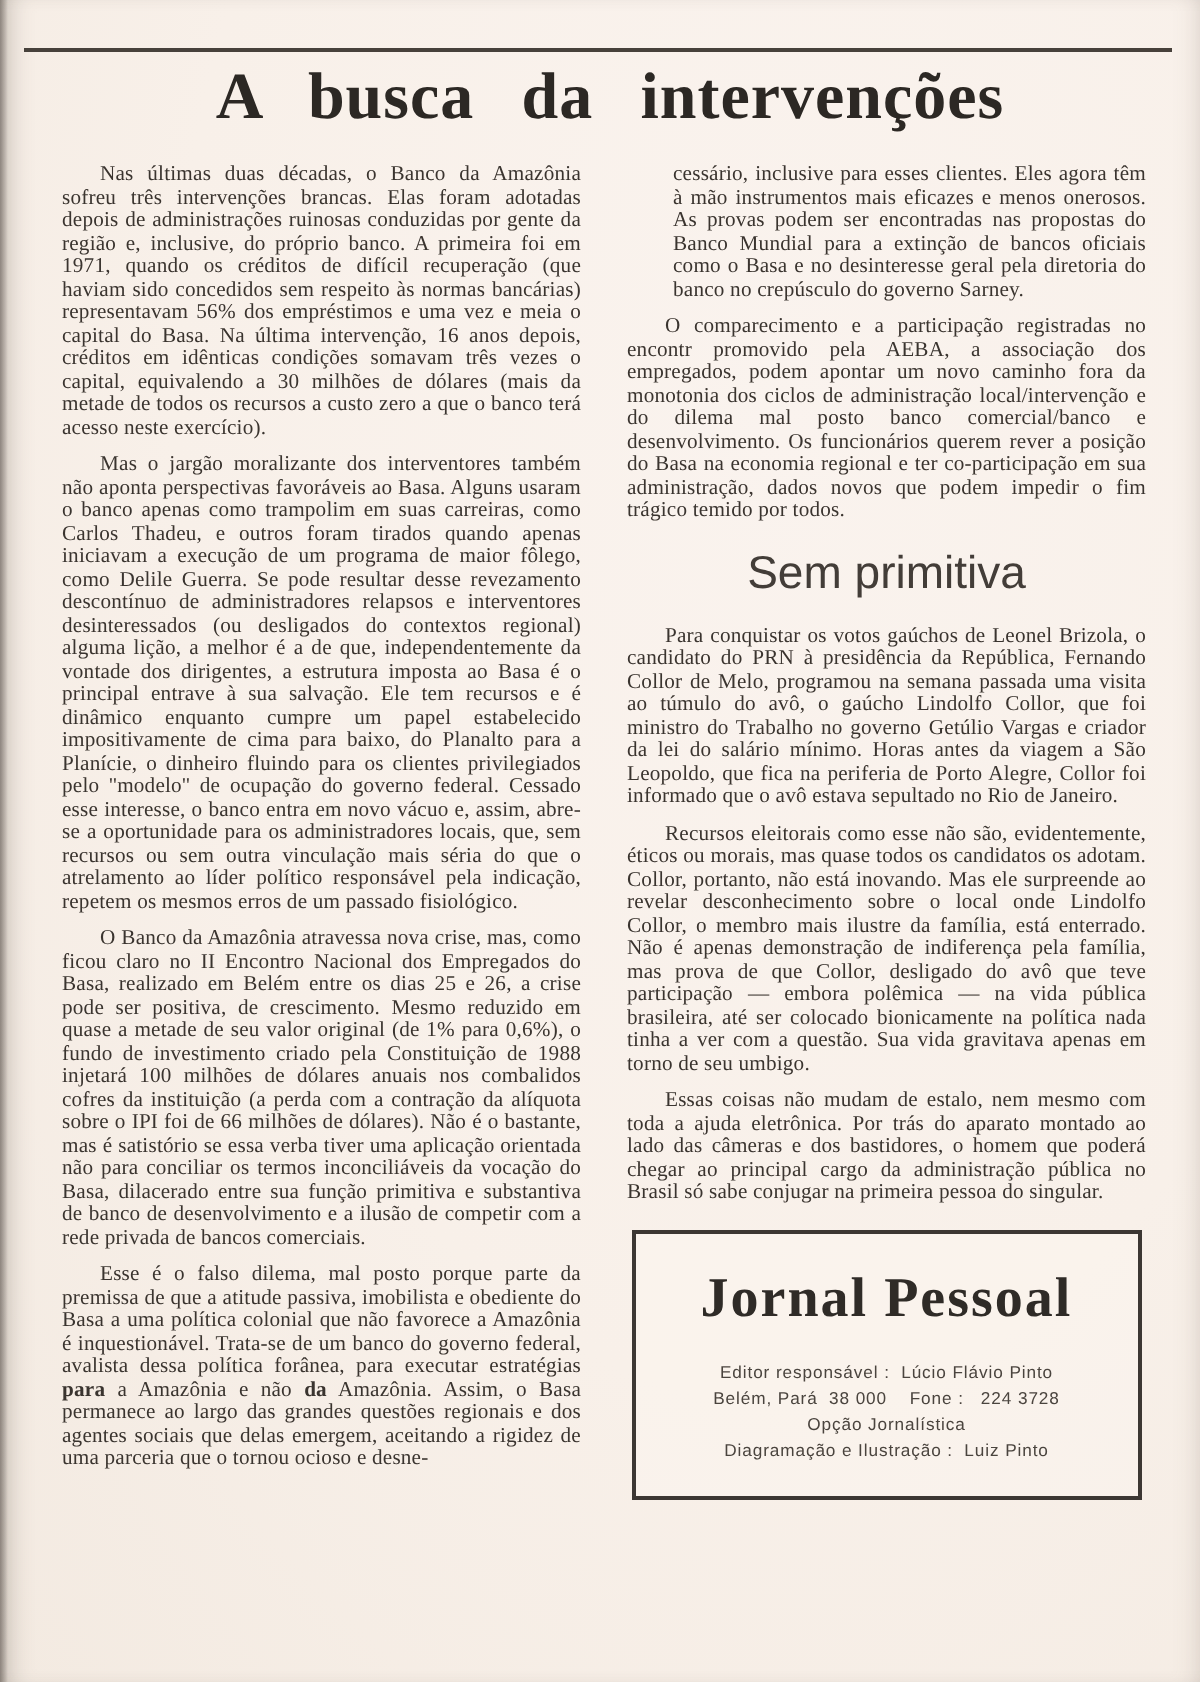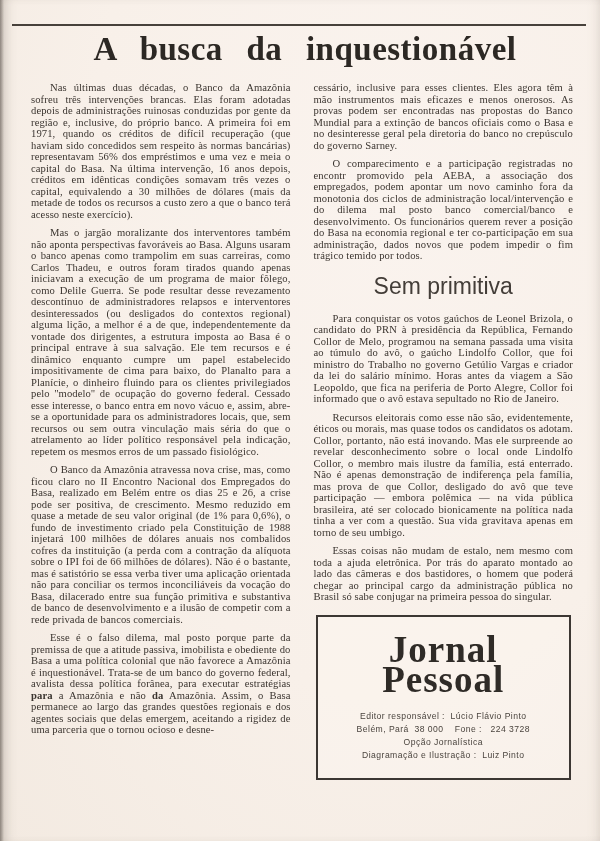--- a/index.html
+++ b/index.html
@@ -37,60 +37,60 @@
     align-items:flex-start;
   }
   .col{flex:1;min-width:0;}
   p.body-para{
     margin:0 0 7px 0;
     text-indent:19px;
     text-align:justify;
     font-size:10.6px;line-height:11.5px;
     letter-spacing:.1px;
   }
-  p.body-para.no-indent{text-indent:0;}
+  p.body-para.no-indent{text-indent:0;margin-left:23px;}
   p.body-para .seg-bold{font-weight:bold;margin-top:12px;}
   .section-heading{
     font-family:"Liberation Sans", sans-serif;
     font-size:23px;line-height:26px;
     font-weight:500;
     color:#433d38;
     text-align:center;
     margin:11px 0 14px 0;
   }
   .masthead-box{
     border:2px solid #3c3733;
     margin:12px 2px 0 2px;
     padding:18px 6px 16px 6px;
     text-align:center;
     background:rgba(255,252,248,.25);
   }
   .masthead-title{
     font-family:"Liberation Serif", serif;
     font-weight:bold;
-    font-size:37px;line-height:30px;
+    font-size:28px;line-height:30px;
     letter-spacing:1px;
     color:#2f2b27;
     margin:0 0 15px 0;
   }
   .masthead-line{
     font-family:"Liberation Sans", sans-serif;
     font-size:8.6px;line-height:13px;
     letter-spacing:.45px;
     color:#4a443e;
     white-space:pre-wrap;
     text-align:center;
   }
 </style>
 </head>
 <body>
 
 <div class="page">
   <div class="top-rule"></div>
-  <h1 class="page-title">A busca da inquestionável</h1>
+  <h1 class="page-title">A busca da intervenções</h1>
 
   <div class="columns">
     <div class="col" id="left-col">
         <p class="body-para"><span>Nas últimas duas décadas, o Banco da Amazônia sofreu três intervenções brancas. Elas foram adotadas depois de administrações ruinosas conduzidas por gente da região e, inclusive, do próprio banco. A primeira foi em 1971, quando os créditos de difícil recuperação (que haviam sido concedidos sem respeito às normas bancárias) representavam 56% dos empréstimos e uma vez e meia o capital do Basa. Na última intervenção, 16 anos depois, créditos em idênticas condições somavam três vezes o capital, equivalendo a 30 milhões de dólares (mais da metade de todos os recursos a custo zero a que o banco terá acesso neste exercício).</span></p>
         <p class="body-para"><span>Mas o jargão moralizante dos interventores também não aponta perspectivas favoráveis ao Basa. Alguns usaram o banco apenas como trampolim em suas carreiras, como Carlos Thadeu, e outros foram tirados quando apenas iniciavam a execução de um programa de maior fôlego, como Delile Guerra. Se pode resultar desse revezamento descontínuo de administradores relapsos e interventores desinteressados (ou desligados do contextos regional) alguma lição, a melhor é a de que, independentemente da vontade dos dirigentes, a estrutura imposta ao Basa é o principal entrave à sua salvação. Ele tem recursos e é dinâmico enquanto cumpre um papel estabelecido impositivamente de cima para baixo, do Planalto para a Planície, o dinheiro fluindo para os clientes privilegiados pelo ''modelo'' de ocupação do governo federal. Cessado esse interesse, o banco entra em novo vácuo e, assim, abre-se a oportunidade para os administradores locais, que, sem recursos ou sem outra vinculação mais séria do que o atrelamento ao líder político responsável pela indicação, repetem os mesmos erros de um passado fisiológico.</span></p>
         <p class="body-para"><span>O Banco da Amazônia atravessa nova crise, mas, como ficou claro no II Encontro Nacional dos Empregados do Basa, realizado em Belém entre os dias 25 e 26, a crise pode ser positiva, de crescimento. Mesmo reduzido em quase a metade de seu valor original (de 1% para 0,6%), o fundo de investimento criado pela Constituição de 1988 injetará 100 milhões de dólares anuais nos combalidos cofres da instituição (a perda com a contração da alíquota sobre o IPI foi de 66 milhões de dólares). Não é o bastante, mas é satistório se essa verba tiver uma aplicação orientada não para conciliar os termos inconciliáveis da vocação do Basa, dilacerado entre sua função primitiva e substantiva de banco de desenvolvimento e a ilusão de competir com a rede privada de bancos comerciais.</span></p>
         <p class="body-para"><span>Esse é o falso dilema, mal posto porque parte da premissa de que a atitude passiva, imobilista e obediente do Basa a uma política colonial que não favorece a Amazônia é inquestionável. Trata-se de um banco do governo federal, avalista dessa política forânea, para executar estratégias </span><span class="seg-bold">para</span><span> a Amazônia e não </span><span class="seg-bold">da</span><span> Amazônia. Assim, o Basa permanece ao largo das grandes questões regionais e dos agentes sociais que delas emergem, aceitando a rigidez de uma parceria que o tornou ocioso e desne-</span></p>
       </div>
 
     <div class="col" id="right-col">

